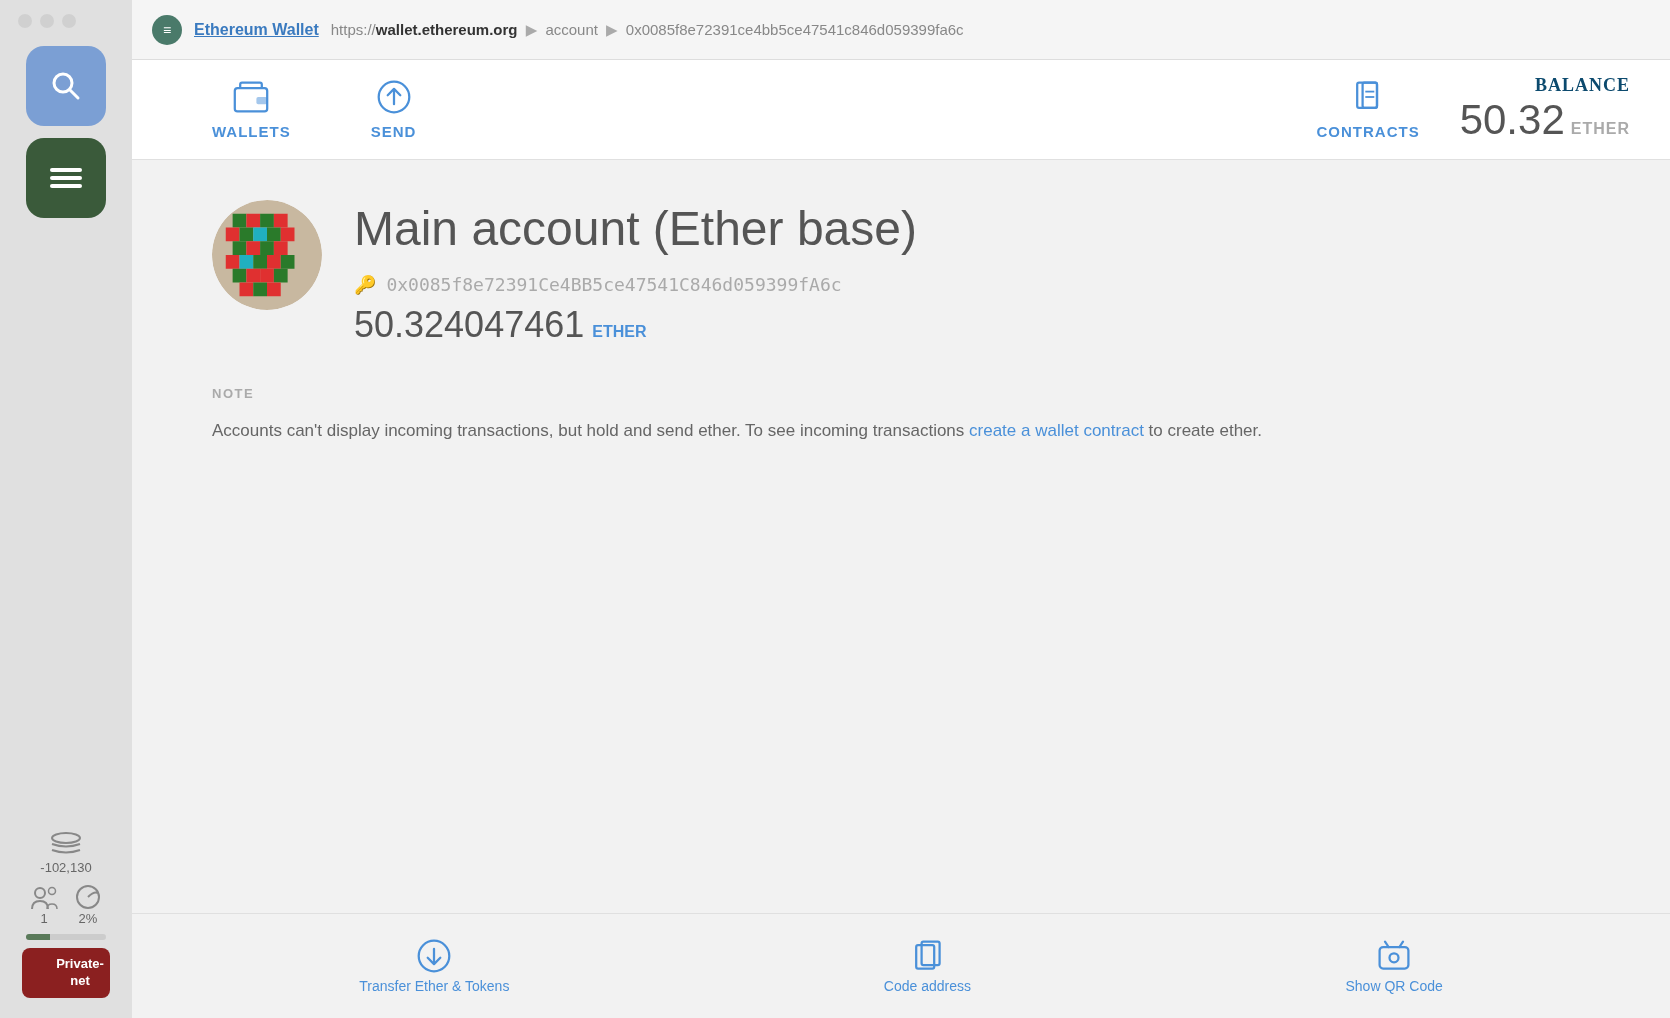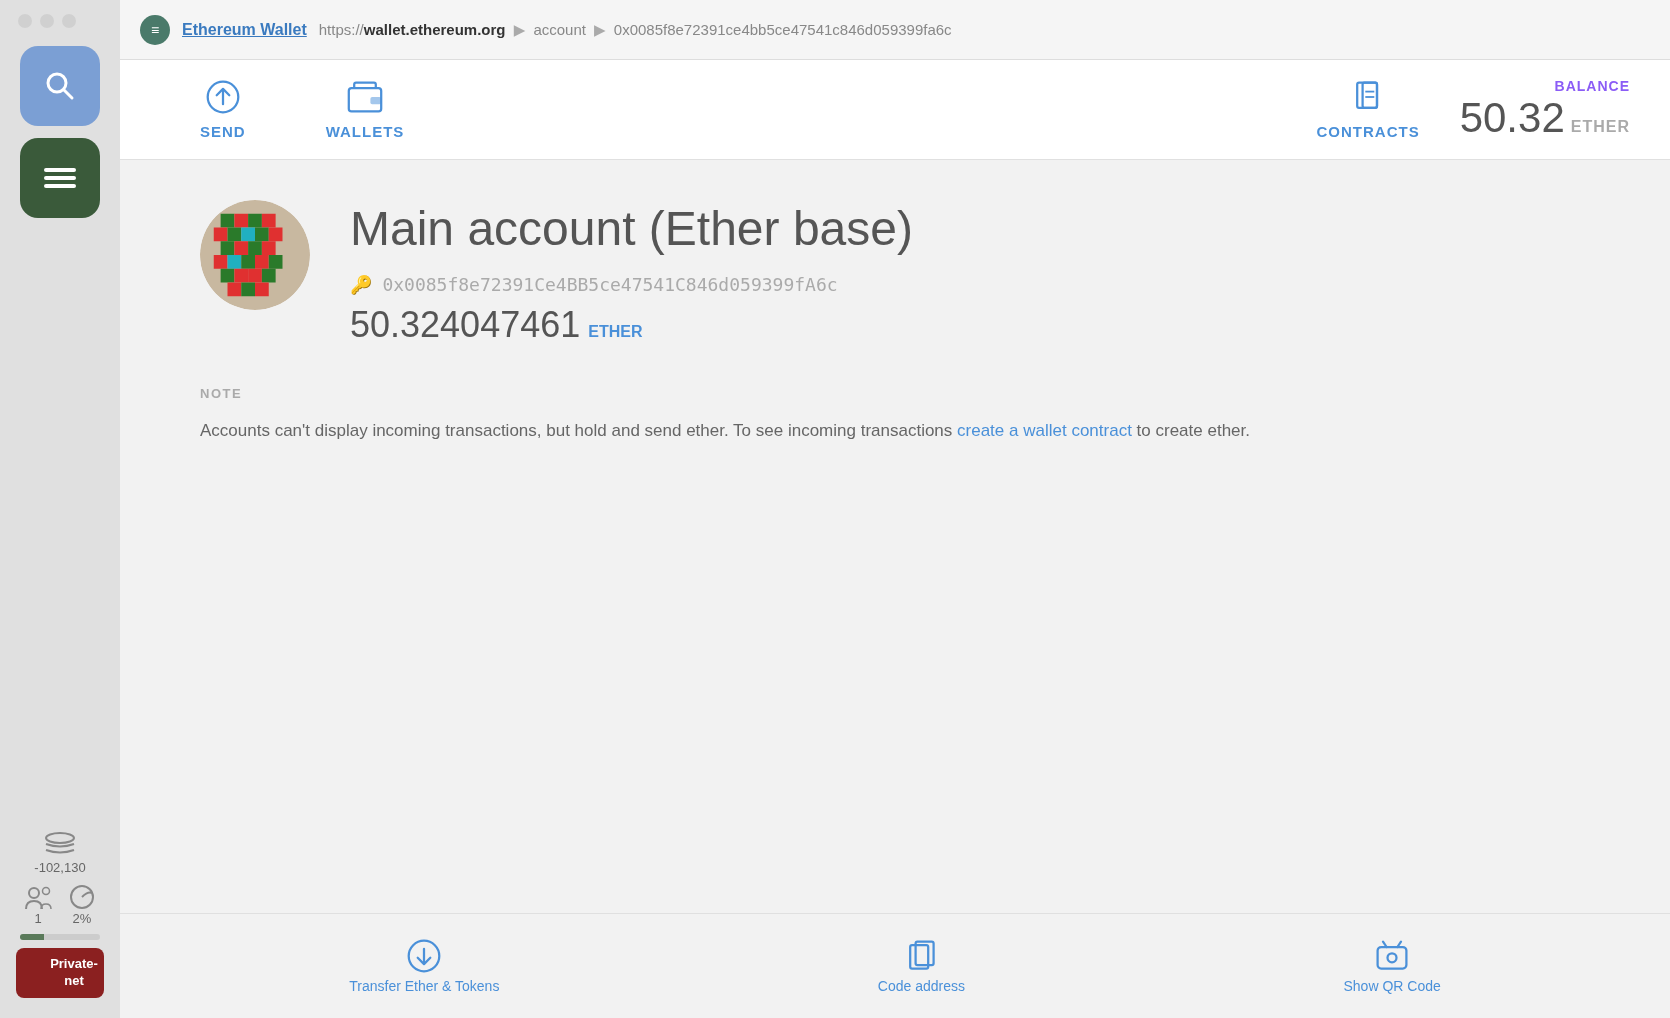--- a/index.html
+++ b/index.html
@@ -7,21 +7,21 @@
       width: 1670px;
       height: 1018px;
       background: #e8e8e8;
       font-family: -apple-system, BlinkMacSystemFont, 'Segoe UI', sans-serif;
       overflow: hidden;
       display: flex;
     }
 
     
     .sidebar {
-      width: 120px;
+      width: 132px;
       height: 1018px;
       background: #e0e0e0;
       display: flex;
       flex-direction: column;
       align-items: center;
       padding-top: 10px;
       gap: 12px;
       flex-shrink: 0;
     }
 
@@ -194,24 +194,25 @@
     }
 
     .nav-spacer {
       flex: 1;
     }
 
     .balance-section {
       text-align: right;
     }
     .balance-label {
-      font-size: 14px;
+      font-size: 18px;
       font-weight: 700;
-      color: #8b5cf6;
+      color: #0c4a6e;
       letter-spacing: 1px;
+      font-family: Liberation Serif, serif;
     }
     .balance-amount {
       font-size: 42px;
       font-weight: 300;
       color: #555;
     }
     .balance-unit {
       font-size: 16px;
       font-weight: 700;
       color: #aaa;
@@ -223,21 +224,21 @@
     .content {
       flex: 1;
       padding: 40px 80px;
       background: #f2f2f2;
       overflow-y: auto;
     }
 
     .account-header {
       display: flex;
       align-items: flex-start;
-      gap: 40px;
+      gap: 32px;
       margin-bottom: 40px;
     }
 
     .account-avatar {
       width: 110px;
       height: 110px;
       border-radius: 50%;
       overflow: hidden;
       flex-shrink: 0;
     }
@@ -406,35 +407,35 @@
       <span>≡</span>
     </div>
     <span class="app-title">Ethereum Wallet</span>
     <div class="url-text">
       <span>https://</span><strong>wallet.ethereum.org</strong><span class="url-separator"> ▶ </span><span class="url-breadcrumb">account</span><span class="url-separator"> ▶ </span><span class="url-breadcrumb">0x0085f8e72391ce4bb5ce47541c846d059399fa6c</span>
     </div>
   </div>
 
   <div class="nav-bar">
     <a class="nav-item">
+      <svg class="icon-svg" viewBox="0 0 40 36">
+        <rect x="2" y="8" width="36" height="26" rx="3" stroke="#4a90d9" stroke-width="2.5" fill="none"></rect>
+        <path d="M8 8 L8 4 Q8 2 10 2 L30 2 Q32 2 32 4 L32 8" stroke="#4a90d9" stroke-width="2.5" fill="none"></path>
+        <rect x="26" y="18" width="12" height="8" rx="2" fill="#4a90d9" opacity="0.5"></rect>
+      </svg>
+      <span class="nav-label">WALLETS</span>
+    </a>
+
+    <a class="nav-item">
       <svg class="icon-svg" viewBox="0 0 40 40">
         <circle cx="20" cy="20" r="17" stroke="#4a90d9" stroke-width="2.5" fill="none"></circle>
         <line x1="20" y1="28" x2="20" y2="12" stroke="#4a90d9" stroke-width="2.5" stroke-linecap="round"></line>
         <polyline points="13,18 20,11 27,18" stroke="#4a90d9" stroke-width="2.5" fill="none" stroke-linecap="round" stroke-linejoin="round"></polyline>
       </svg>
       <span class="nav-label">SEND</span>
-    </a>
-
-    <a class="nav-item">
-      <svg class="icon-svg" viewBox="0 0 40 36">
-        <rect x="2" y="8" width="36" height="26" rx="3" stroke="#4a90d9" stroke-width="2.5" fill="none"></rect>
-        <path d="M8 8 L8 4 Q8 2 10 2 L30 2 Q32 2 32 4 L32 8" stroke="#4a90d9" stroke-width="2.5" fill="none"></path>
-        <rect x="26" y="18" width="12" height="8" rx="2" fill="#4a90d9" opacity="0.5"></rect>
-      </svg>
-      <span class="nav-label">WALLETS</span>
     </a>
 
     <div class="nav-spacer"></div>
 
     <a class="nav-item">
       <svg class="icon-svg" viewBox="0 0 40 40">
         <rect x="8" y="4" width="22" height="28" rx="2" stroke="#4a90d9" stroke-width="2.5" fill="none"></rect>
         <rect x="14" y="4" width="16" height="28" rx="2" stroke="#4a90d9" stroke-width="2.5" fill="none"></rect>
         <line x1="17" y1="14" x2="27" y2="14" stroke="#4a90d9" stroke-width="2"></line>
         <line x1="17" y1="20" x2="27" y2="20" stroke="#4a90d9" stroke-width="2"></line>

